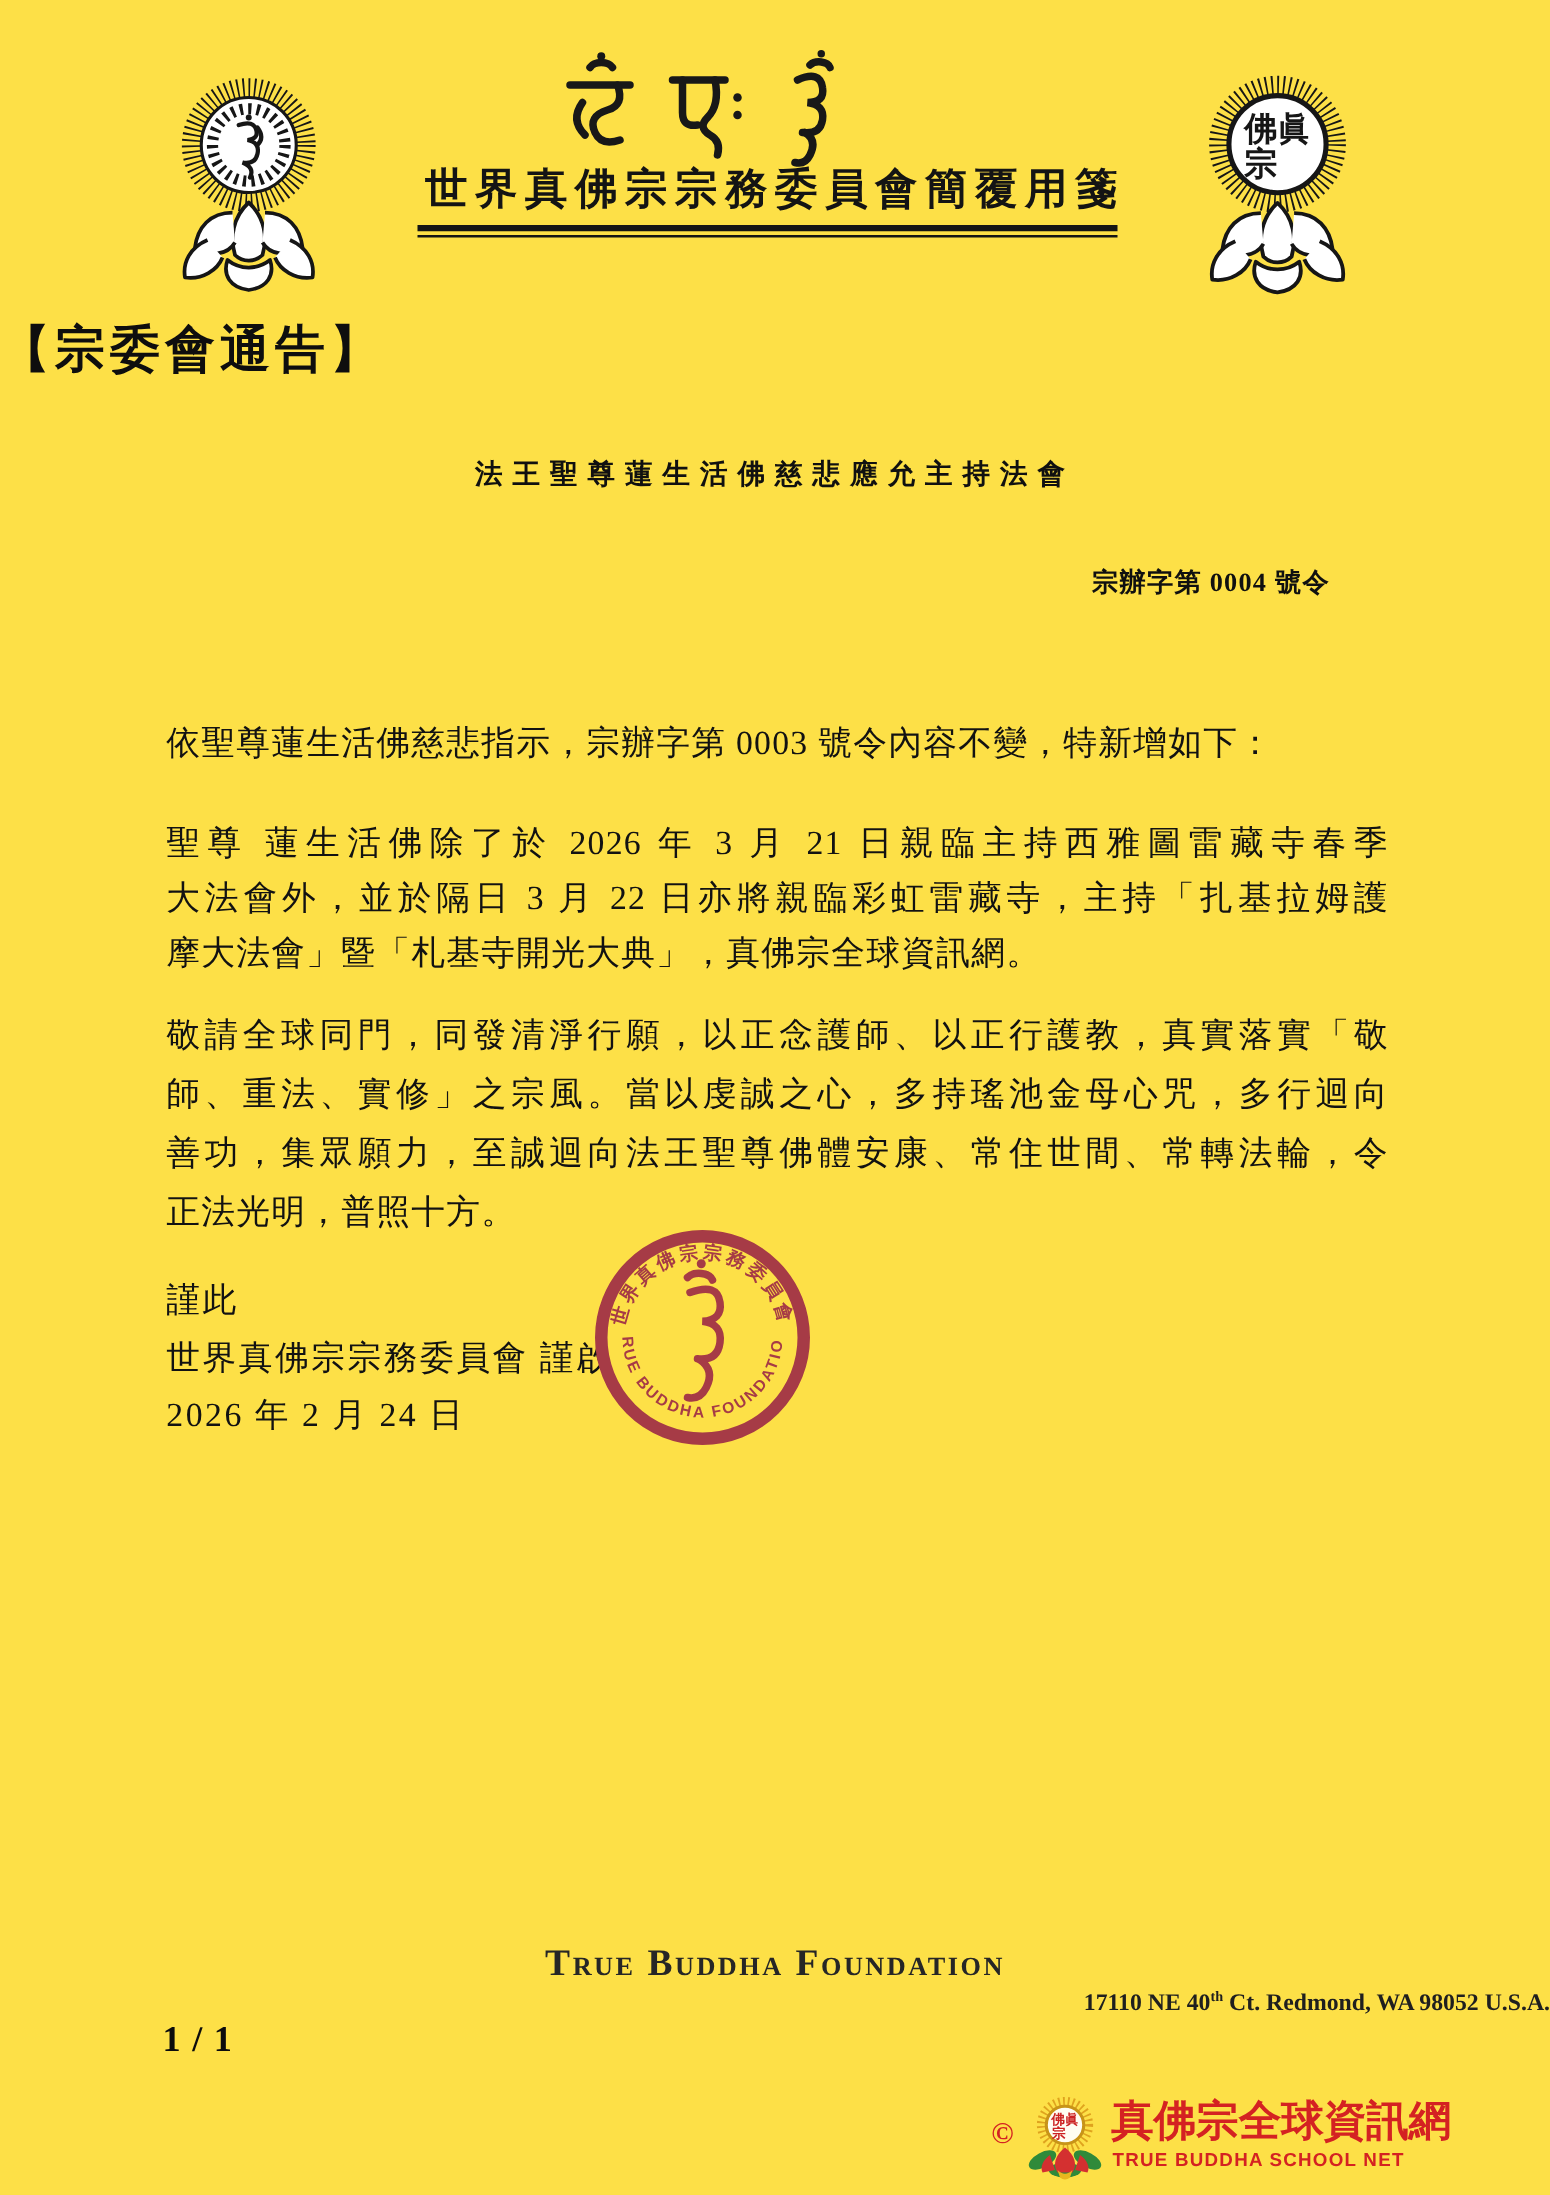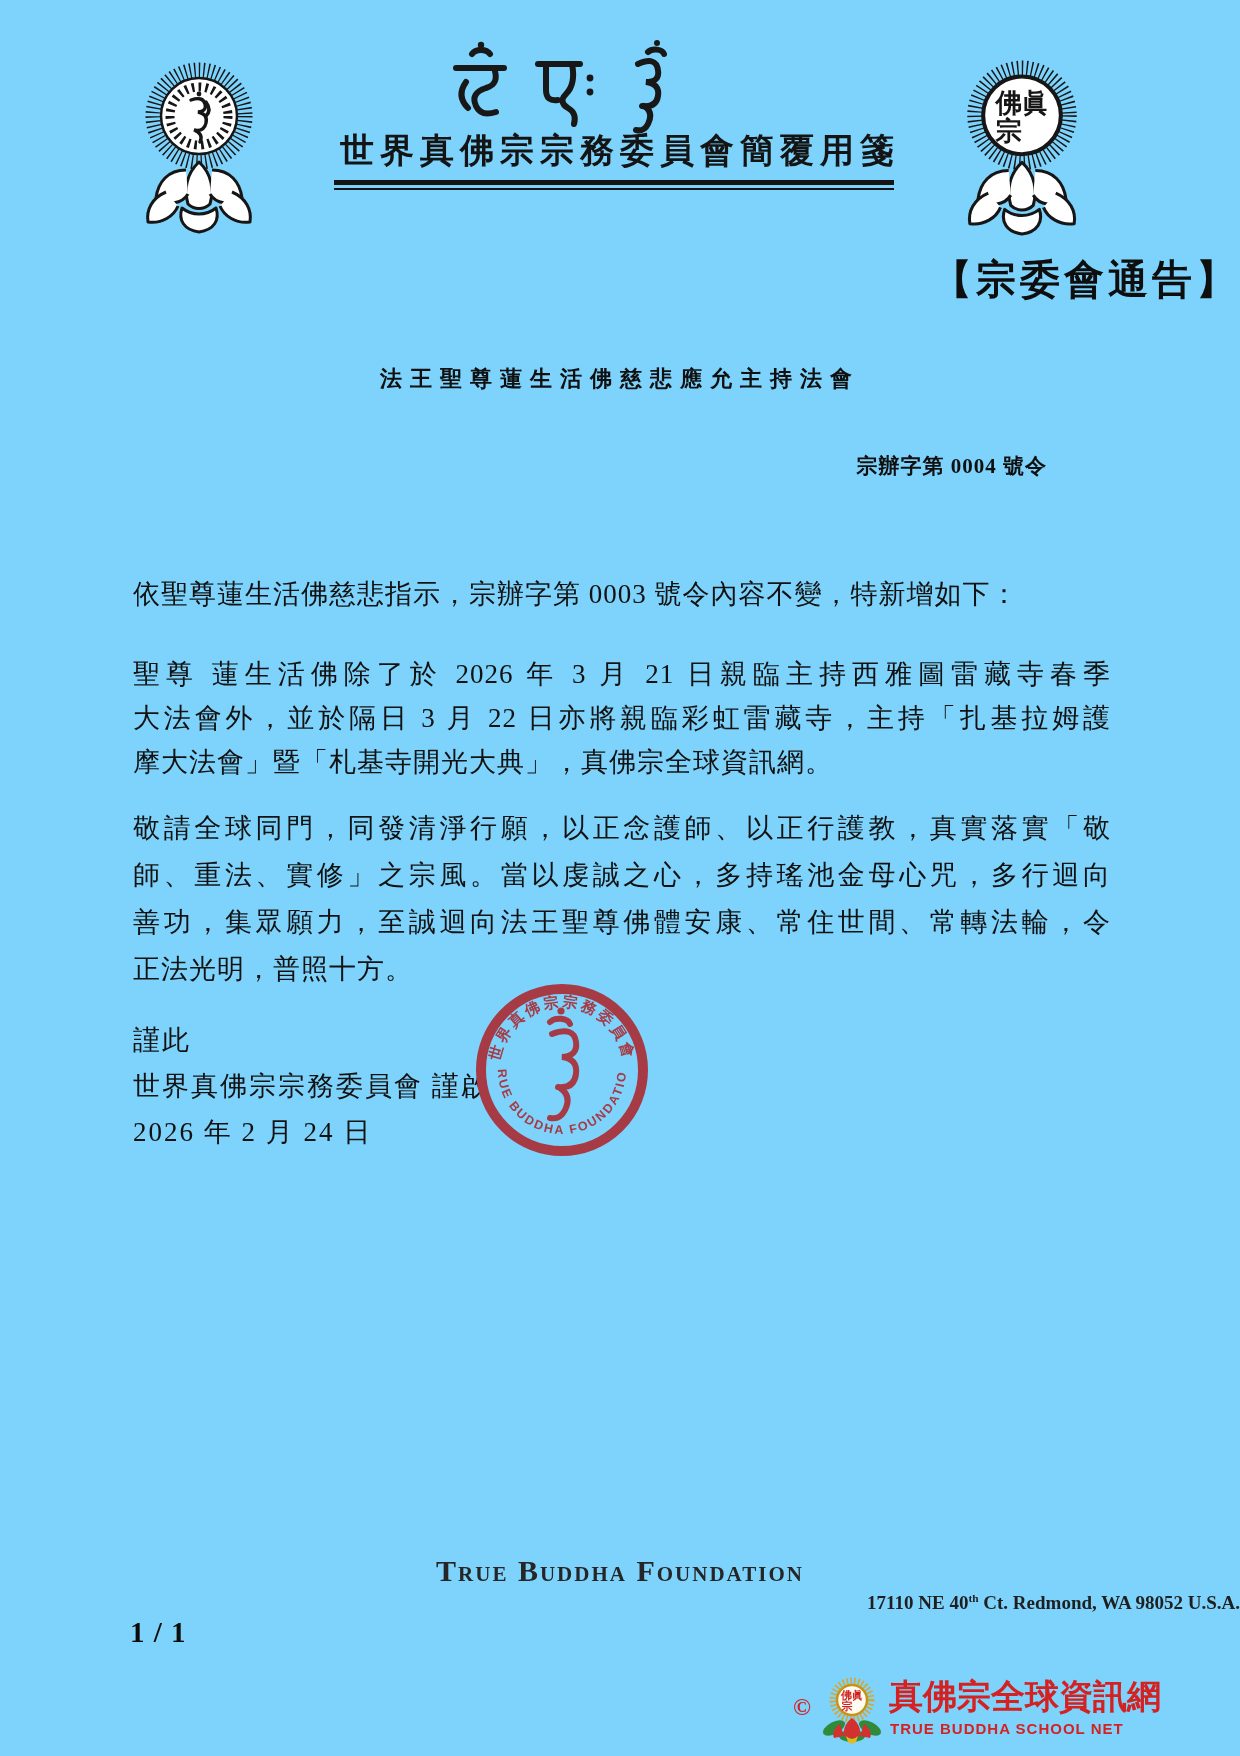--- a/index.html
+++ b/index.html
@@ -1,20 +1,20 @@
 <!DOCTYPE html>
 <html><head>
 <meta charset="utf-8">
 <style>
   html, body { margin: 0; padding: 0; background: #ffffff; }
   .page {
     position: relative;
     width: 1240px;
     height: 1756px;
-    background: #7dd3fc;
+    background: #fde047;
     margin: 0 auto;
     overflow: hidden;
     font-family: "Liberation Serif", serif;
     color: #161616;
   }
   .abs { position: absolute; }
 
   
   .header-title {
     top: 128px; left: 0; width: 100%;
@@ -25,32 +25,32 @@
   }
   .header-rule {
     top: 180px; left: 334px; width: 560px; height: 3px;
     border-top: 5px solid #151515;
     border-bottom: 2px solid #151515;
   }
 
   
   .notice-heading {
     top: 252px; left: 0; width: 100%;
-    text-align: right;
+    text-align: left;
     font-size: 40px; font-weight: bold;
     letter-spacing: 4px; color: #0e0e0e;
   }
   .notice-subject {
     top: 364px; left: 0; width: 100%;
     text-align: center;
     font-size: 22px; font-weight: bold;
     letter-spacing: 8px; color: #101010;
   }
   .notice-ref {
-    top: 452px; right: 193px;
+    top: 452px; right: 176px;
     font-size: 21px; font-weight: bold;
     letter-spacing: 1px; color: #101010;
   }
 
   
   .bodyline {
     left: 133px; width: 978px;
     font-size: 27px; line-height: 44px;
     letter-spacing: 1px; color: #121212;
     white-space: nowrap;

